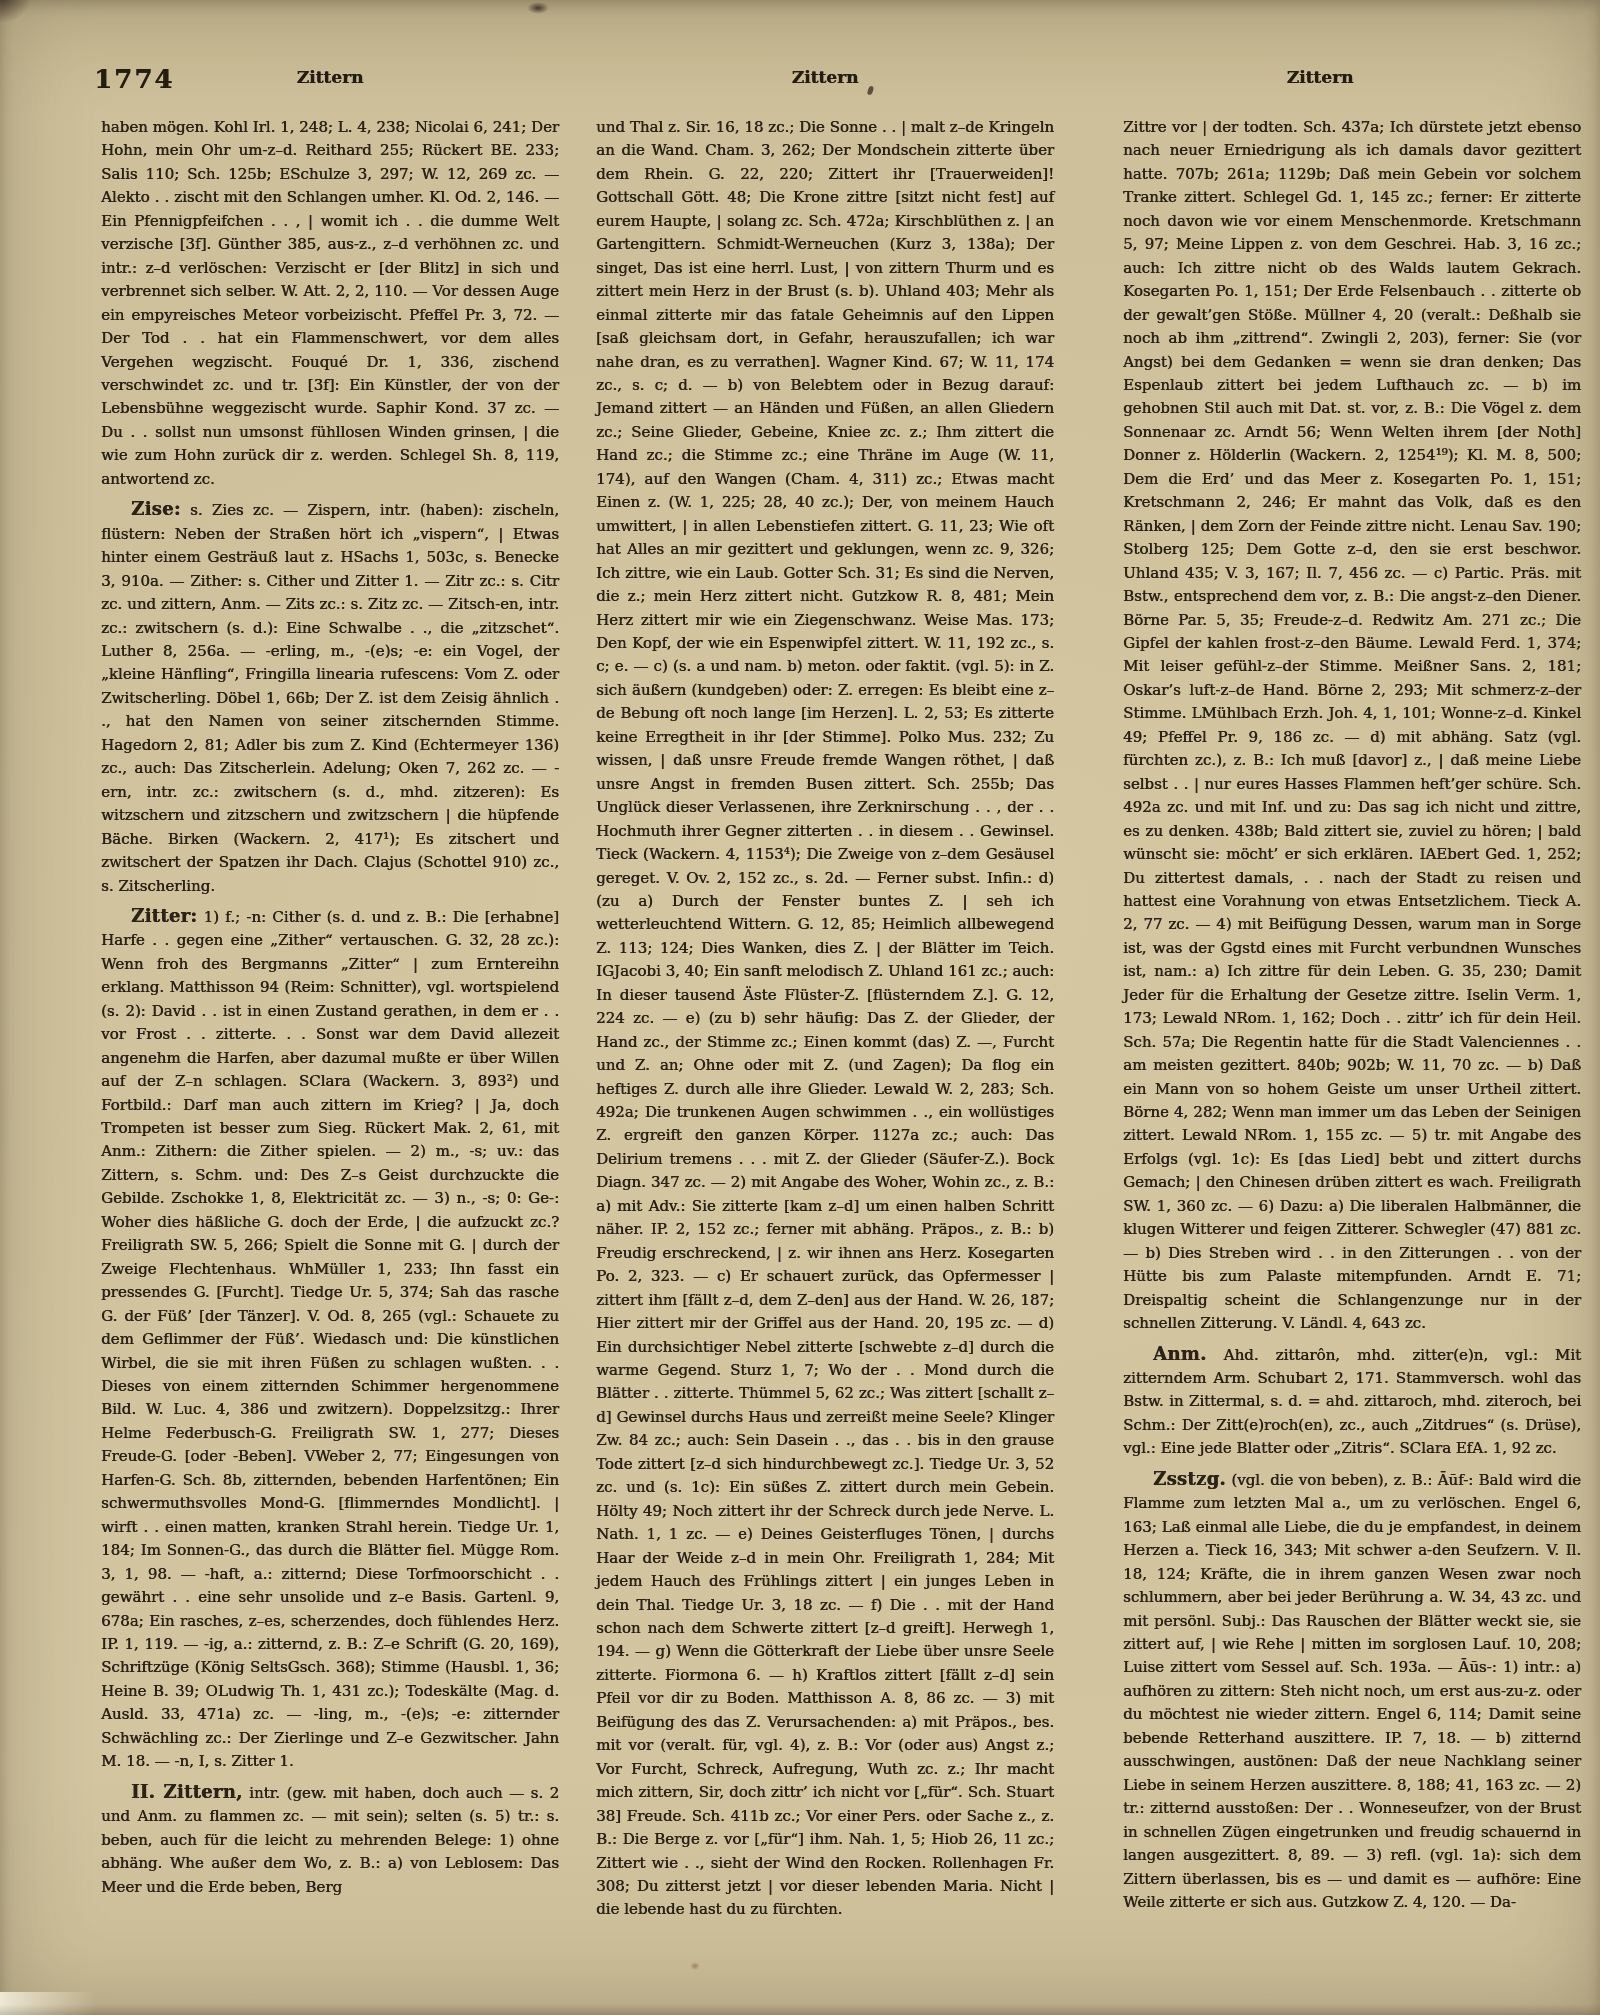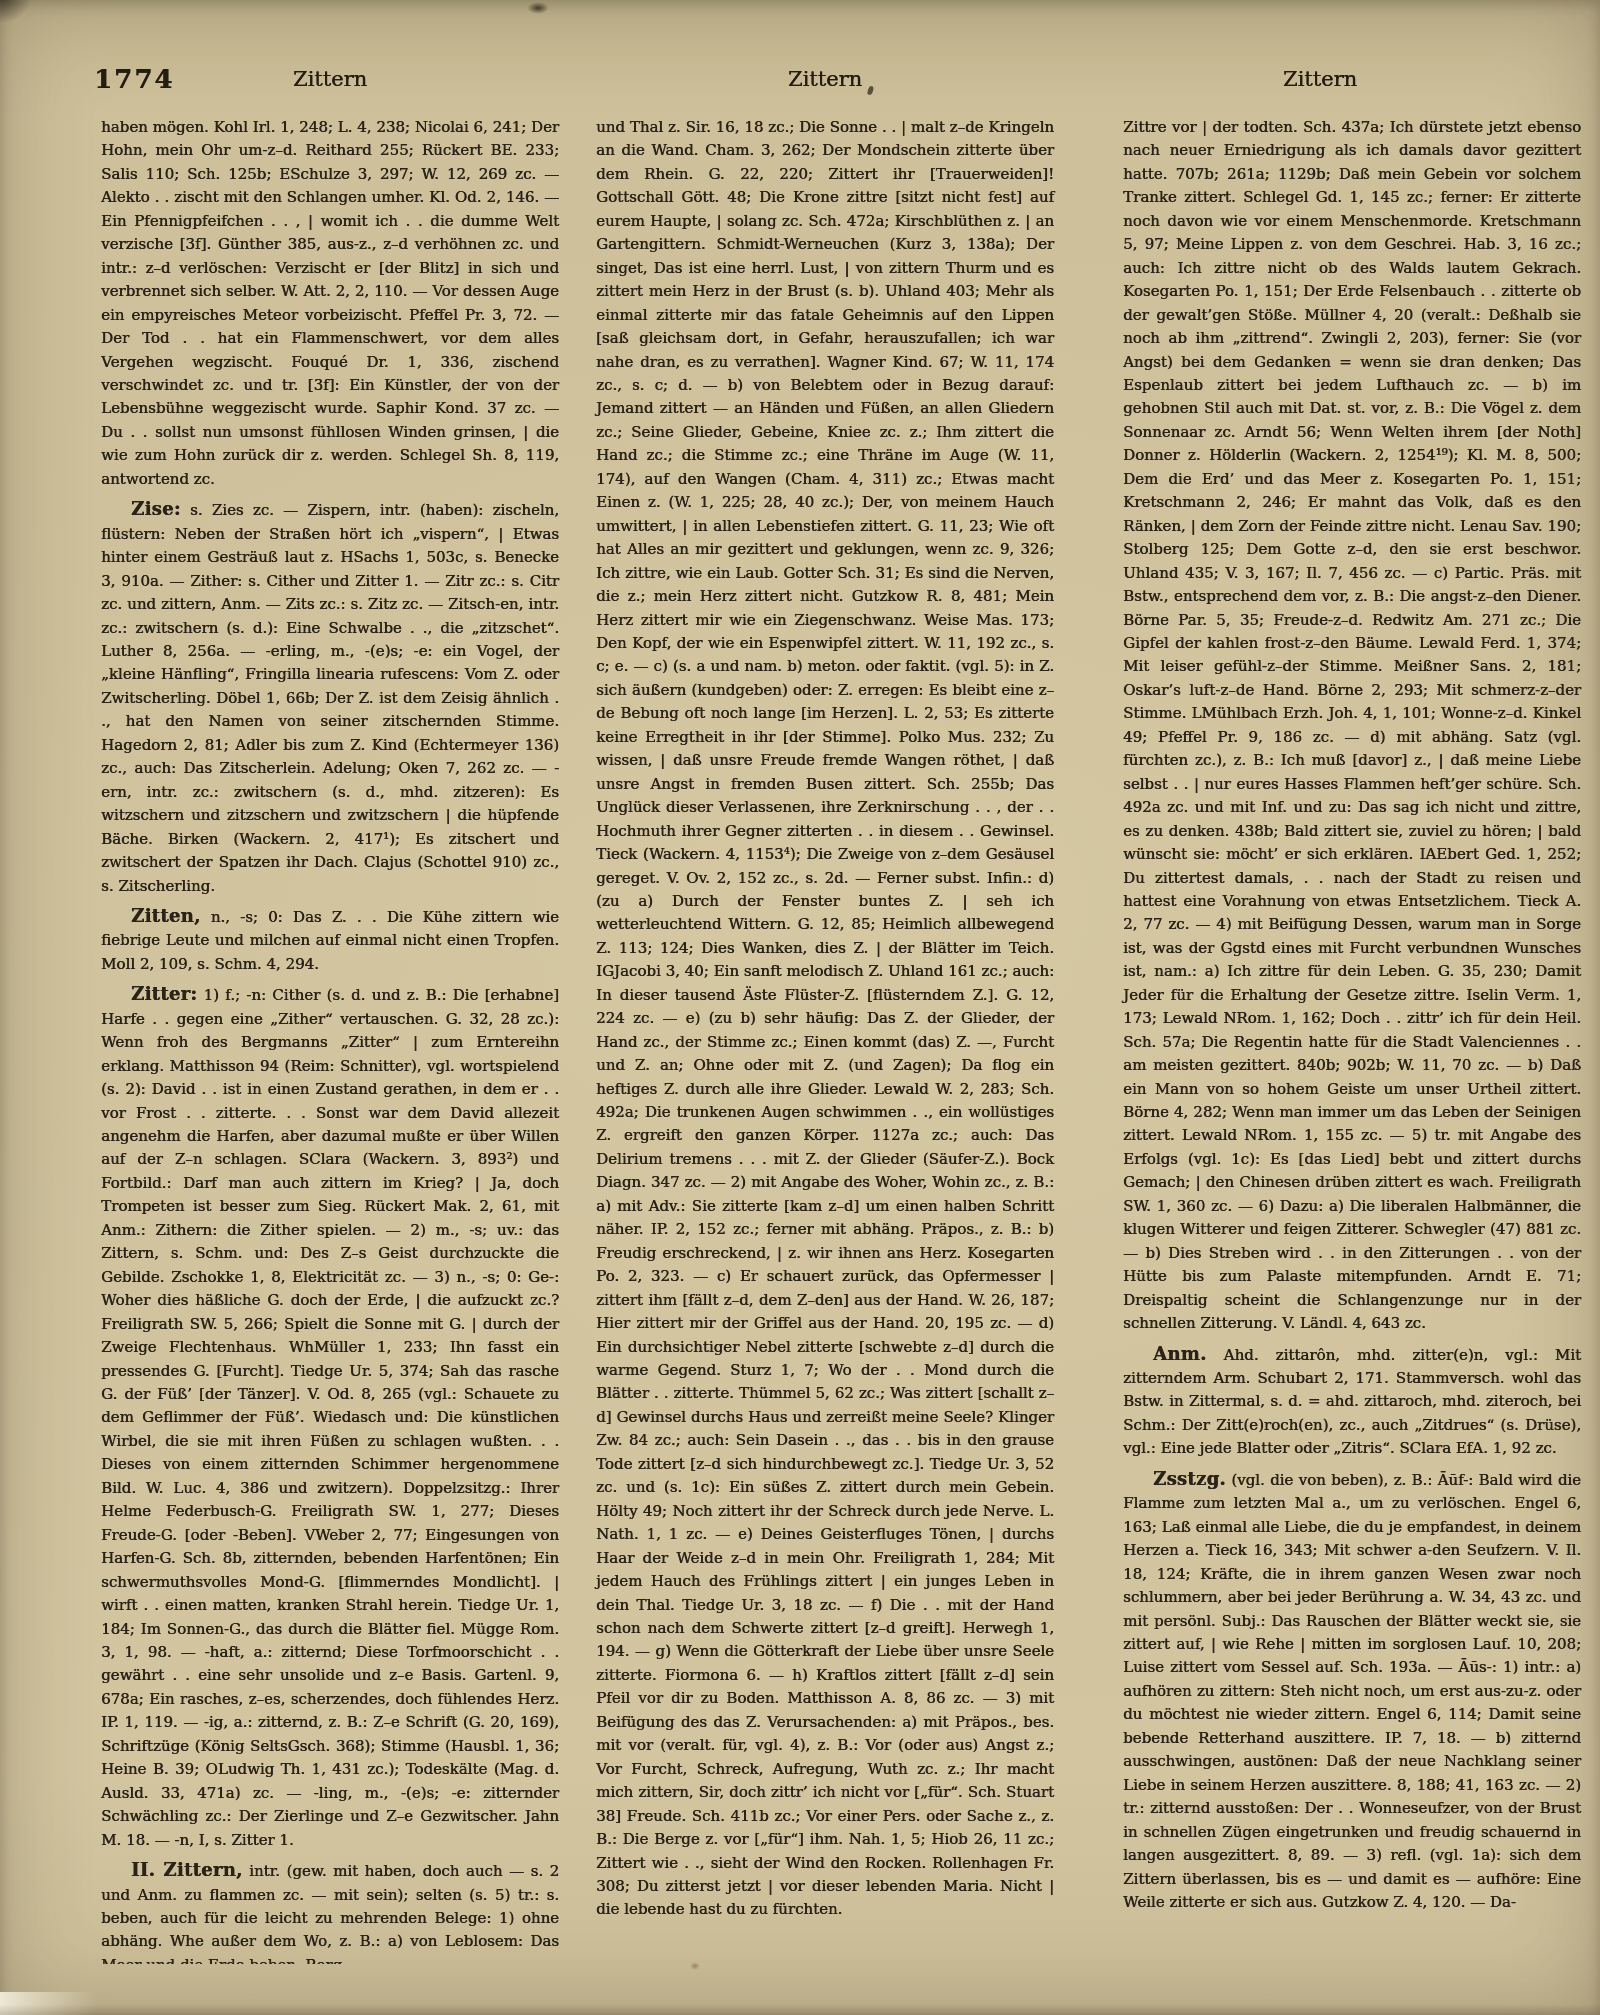--- a/index.html
+++ b/index.html
@@ -20,21 +20,21 @@
   
   .stain-top-left{position:absolute;left:-14px;top:-16px;width:46px;height:40px;background:radial-gradient(ellipse at 30% 30%,rgba(35,28,18,.75),rgba(35,28,18,0) 70%);}
   .stain-top-speck{position:absolute;left:527px;top:2px;width:22px;height:12px;background:radial-gradient(ellipse,rgba(40,32,20,.8),rgba(40,32,20,0) 70%);border-radius:50%;}
   .stain-head-comma{position:absolute;left:868px;top:86px;width:5px;height:9px;background:rgba(43,34,24,.7);border-radius:50% 50% 60% 40%;transform:rotate(18deg);}
   .sliver-bottom-left{position:absolute;left:0;top:1992px;width:96px;height:23px;background:linear-gradient(90deg,#efe9d6,rgba(239,233,214,0));}
   .edge-bottom{position:absolute;left:0;top:2004px;width:1600px;height:11px;background:linear-gradient(180deg,rgba(90,75,50,0),rgba(90,75,50,.25));}
   .stain-bottom-mid{position:absolute;left:690px;top:1962px;width:10px;height:8px;background:radial-gradient(ellipse,rgba(120,70,60,.5),rgba(120,70,60,0) 70%);border-radius:50%;}
 
   .header{position:absolute;top:64px;left:0;width:1304px;height:34px;color:#261d12;}
   .page-number{position:absolute;left:94px;top:0;font-size:26px;font-weight:bold;letter-spacing:2px;text-shadow:.5px 0 0 currentColor;}
-  .running-head{position:absolute;top:3px;width:470px;text-align:center;font-size:21px;font-weight:normal;text-shadow:.4px 0 0 currentColor;}
+  .running-head{position:absolute;top:3px;width:470px;text-align:center;font-size:17px;font-weight:bold;text-shadow:.4px 0 0 currentColor;}
   .rh-1{left:95px;}.rh-2{left:590px;}.rh-3{left:1085px;}
 
   .column{
     position:absolute;top:108px;width:470px;height:1856px;overflow:hidden;
     color:#2b2218;font-size:15px;line-height:23.45px;
     text-align:justify;text-justify:inter-word;
     text-shadow:.45px 0 0 currentColor; 
   }
   .col-1{left:95px;}.col-2{left:590px;}.col-3{left:1117px;}
   .column p{margin:6px;padding:0;}
@@ -56,21 +56,20 @@
   <div class="header">
     <span class="page-number">1774</span>
     <span class="running-head rh-1">Zittern</span>
     <span class="running-head rh-2">Zittern</span>
     <span class="running-head rh-3">Zittern</span>
   </div>
 
   <div class="column col-1">
     <p><span class="lead"></span><span>haben mögen. Kohl Irl. 1, 248; L. 4, 238; Nicolai 6, 241; Der Hohn, mein Ohr um-z–d. Reithard 255; Rückert BE. 233; Salis 110; Sch. 125b; ESchulze 3, 297; W. 12, 269 zc. — Alekto . . zischt mit den Schlangen umher. Kl. Od. 2, 146. — Ein Pfennigpfeifchen . . , | womit ich . . die dumme Welt verzische [3f]. Günther 385, aus-z., z–d verhöhnen zc. und intr.: z–d verlöschen: Verzischt er [der Blitz] in sich und verbrennet sich selber. W. Att. 2, 2, 110. — Vor dessen Auge ein empyreisches Meteor vorbeizischt. Pfeffel Pr. 3, 72. — Der Tod . . hat ein Flammenschwert, vor dem alles Vergehen wegzischt. Fouqué Dr. 1, 336, zischend verschwindet zc. und tr. [3f]: Ein Künstler, der von der Lebensbühne weggezischt wurde. Saphir Kond. 37 zc. — Du . . sollst nun umsonst fühllosen Winden grinsen, | die wie zum Hohn zurück dir z. werden. Schlegel Sh. 8, 119, antwortend zc.</span></p>
     <p class="indent"><span class="lead">Zise:</span><span> s. Zies zc. — Zispern, intr. (haben): zischeln, flüstern: Neben der Straßen hört ich „vispern“, | Etwas hinter einem Gesträuß laut z. HSachs 1, 503c, s. Benecke 3, 910a. — Zither: s. Cither und Zitter 1. — Zitr zc.: s. Citr zc. und zittern, Anm. — Zits zc.: s. Zitz zc. — Zitsch-en, intr. zc.: zwitschern (s. d.): Eine Schwalbe . ., die „zitzschet“. Luther 8, 256a. — -erling, m., -(e)s; -e: ein Vogel, der „kleine Hänfling“, Fringilla linearia rufescens: Vom Z. oder Zwitscherling. Döbel 1, 66b; Der Z. ist dem Zeisig ähnlich . ., hat den Namen von seiner zitschernden Stimme. Hagedorn 2, 81; Adler bis zum Z. Kind (Echtermeyer 136) zc., auch: Das Zitscherlein. Adelung; Oken 7, 262 zc. — -ern, intr. zc.: zwitschern (s. d., mhd. zitzeren): Es witzschern und zitzschern und zwitzschern | die hüpfende Bäche. Birken (Wackern. 2, 417¹); Es zitschert und zwitschert der Spatzen ihr Dach. Clajus (Schottel 910) zc., s. Zitscherling.</span></p>
-    <p class="indent"><span class="lead">Zitten,</span><span> n., -s; 0: Das Z. . . Die Kühe zittern wie fiebrige Leute und milchen auf einmal nicht einen Tropfen. Moll 2, 109, s. Schm. 4, 294.</span></p>
     <p class="indent"><span class="lead">Zitter:</span><span> 1) f.; -n: Cither (s. d. und z. B.: Die [erhabne] Harfe . . gegen eine „Zither“ vertauschen. G. 32, 28 zc.): Wenn froh des Bergmanns „Zitter“ | zum Erntereihn erklang. Matthisson 94 (Reim: Schnitter), vgl. wortspielend (s. 2): David . . ist in einen Zustand gerathen, in dem er . . vor Frost . . zitterte. . . Sonst war dem David allezeit angenehm die Harfen, aber dazumal mußte er über Willen auf der Z–n schlagen. SClara (Wackern. 3, 893²) und Fortbild.: Darf man auch zittern im Krieg? | Ja, doch Trompeten ist besser zum Sieg. Rückert Mak. 2, 61, mit Anm.: Zithern: die Zither spielen. — 2) m., -s; uv.: das Zittern, s. Schm. und: Des Z–s Geist durchzuckte die Gebilde. Zschokke 1, 8, Elektricität zc. — 3) n., -s; 0: Ge-: Woher dies häßliche G. doch der Erde, | die aufzuckt zc.? Freiligrath SW. 5, 266; Spielt die Sonne mit G. | durch der Zweige Flechtenhaus. WhMüller 1, 233; Ihn fasst ein pressendes G. [Furcht]. Tiedge Ur. 5, 374; Sah das rasche G. der Füß’ [der Tänzer]. V. Od. 8, 265 (vgl.: Schauete zu dem Geflimmer der Füß’. Wiedasch und: Die künstlichen Wirbel, die sie mit ihren Füßen zu schlagen wußten. . . Dieses von einem zitternden Schimmer hergenommene Bild. W. Luc. 4, 386 und zwitzern). Doppelzsitzg.: Ihrer Helme Federbusch-G. Freiligrath SW. 1, 277; Dieses Freude-G. [oder -Beben]. VWeber 2, 77; Eingesungen von Harfen-G. Sch. 8b, zitternden, bebenden Harfentönen; Ein schwermuthsvolles Mond-G. [flimmerndes Mondlicht]. | wirft . . einen matten, kranken Strahl herein. Tiedge Ur. 1, 184; Im Sonnen-G., das durch die Blätter fiel. Mügge Rom. 3, 1, 98. — -haft, a.: zitternd; Diese Torfmoorschicht . . gewährt . . eine sehr unsolide und z–e Basis. Gartenl. 9, 678a; Ein rasches, z–es, scherzendes, doch fühlendes Herz. IP. 1, 119. — -ig, a.: zitternd, z. B.: Z–e Schrift (G. 20, 169), Schriftzüge (König SeltsGsch. 368); Stimme (Hausbl. 1, 36; Heine B. 39; OLudwig Th. 1, 431 zc.); Todeskälte (Mag. d. Ausld. 33, 471a) zc. — -ling, m., -(e)s; -e: zitternder Schwächling zc.: Der Zierlinge und Z–e Gezwitscher. Jahn M. 18. — -n, I, s. Zitter 1.</span></p>
     <p class="indent"><span class="lead">II. Zittern,</span><span> intr. (gew. mit haben, doch auch — s. 2 und Anm. zu flammen zc. — mit sein); selten (s. 5) tr.: s. beben, auch für die leicht zu mehrenden Belege: 1) ohne abhäng. Whe außer dem Wo, z. B.: a) von Leblosem: Das Meer und die Erde beben, Berg</span></p>
   </div>
 
   <div class="column col-2">
     <p><span class="lead"></span><span>und Thal z. Sir. 16, 18 zc.; Die Sonne . . | malt z–de Kringeln an die Wand. Cham. 3, 262; Der Mondschein zitterte über dem Rhein. G. 22, 220; Zittert ihr [Trauerweiden]! Gottschall Gött. 48; Die Krone zittre [sitzt nicht fest] auf eurem Haupte, | solang zc. Sch. 472a; Kirschblüthen z. | an Gartengittern. Schmidt-Werneuchen (Kurz 3, 138a); Der singet, Das ist eine herrl. Lust, | von zittern Thurm und es zittert mein Herz in der Brust (s. b). Uhland 403; Mehr als einmal zitterte mir das fatale Geheimnis auf den Lippen [saß gleichsam dort, in Gefahr, herauszufallen; ich war nahe dran, es zu verrathen]. Wagner Kind. 67; W. 11, 174 zc., s. c; d. — b) von Belebtem oder in Bezug darauf: Jemand zittert — an Händen und Füßen, an allen Gliedern zc.; Seine Glieder, Gebeine, Kniee zc. z.; Ihm zittert die Hand zc.; die Stimme zc.; eine Thräne im Auge (W. 11, 174), auf den Wangen (Cham. 4, 311) zc.; Etwas macht Einen z. (W. 1, 225; 28, 40 zc.); Der, von meinem Hauch umwittert, | in allen Lebenstiefen zittert. G. 11, 23; Wie oft hat Alles an mir gezittert und geklungen, wenn zc. 9, 326; Ich zittre, wie ein Laub. Gotter Sch. 31; Es sind die Nerven, die z.; mein Herz zittert nicht. Gutzkow R. 8, 481; Mein Herz zittert mir wie ein Ziegenschwanz. Weise Mas. 173; Den Kopf, der wie ein Espenwipfel zittert. W. 11, 192 zc., s. c; e. — c) (s. a und nam. b) meton. oder faktit. (vgl. 5): in Z. sich äußern (kundgeben) oder: Z. erregen: Es bleibt eine z–de Bebung oft noch lange [im Herzen]. L. 2, 53; Es zitterte keine Erregtheit in ihr [der Stimme]. Polko Mus. 232; Zu wissen, | daß unsre Freude fremde Wangen röthet, | daß unsre Angst in fremden Busen zittert. Sch. 255b; Das Unglück dieser Verlassenen, ihre Zerknirschung . . , der . . Hochmuth ihrer Gegner zitterten . . in diesem . . Gewinsel. Tieck (Wackern. 4, 1153⁴); Die Zweige von z–dem Gesäusel gereget. V. Ov. 2, 152 zc., s. 2d. — Ferner subst. Infin.: d) (zu a) Durch der Fenster buntes Z. | seh ich wetterleuchtend Wittern. G. 12, 85; Heimlich allbewegend Z. 113; 124; Dies Wanken, dies Z. | der Blätter im Teich. IGJacobi 3, 40; Ein sanft melodisch Z. Uhland 161 zc.; auch: In dieser tausend Äste Flüster-Z. [flüsterndem Z.]. G. 12, 224 zc. — e) (zu b) sehr häufig: Das Z. der Glieder, der Hand zc., der Stimme zc.; Einen kommt (das) Z. —, Furcht und Z. an; Ohne oder mit Z. (und Zagen); Da flog ein heftiges Z. durch alle ihre Glieder. Lewald W. 2, 283; Sch. 492a; Die trunkenen Augen schwimmen . ., ein wollüstiges Z. ergreift den ganzen Körper. 1127a zc.; auch: Das Delirium tremens . . . mit Z. der Glieder (Säufer-Z.). Bock Diagn. 347 zc. — 2) mit Angabe des Woher, Wohin zc., z. B.: a) mit Adv.: Sie zitterte [kam z–d] um einen halben Schritt näher. IP. 2, 152 zc.; ferner mit abhäng. Präpos., z. B.: b) Freudig erschreckend, | z. wir ihnen ans Herz. Kosegarten Po. 2, 323. — c) Er schauert zurück, das Opfermesser | zittert ihm [fällt z–d, dem Z–den] aus der Hand. W. 26, 187; Hier zittert mir der Griffel aus der Hand. 20, 195 zc. — d) Ein durchsichtiger Nebel zitterte [schwebte z–d] durch die warme Gegend. Sturz 1, 7; Wo der . . Mond durch die Blätter . . zitterte. Thümmel 5, 62 zc.; Was zittert [schallt z–d] Gewinsel durchs Haus und zerreißt meine Seele? Klinger Zw. 84 zc.; auch: Sein Dasein . ., das . . bis in den grause Tode zittert [z–d sich hindurchbewegt zc.]. Tiedge Ur. 3, 52 zc. und (s. 1c): Ein süßes Z. zittert durch mein Gebein. Hölty 49; Noch zittert ihr der Schreck durch jede Nerve. L. Nath. 1, 1 zc. — e) Deines Geisterfluges Tönen, | durchs Haar der Weide z–d in mein Ohr. Freiligrath 1, 284; Mit jedem Hauch des Frühlings zittert | ein junges Leben in dein Thal. Tiedge Ur. 3, 18 zc. — f) Die . . mit der Hand schon nach dem Schwerte zittert [z–d greift]. Herwegh 1, 194. — g) Wenn die Götterkraft der Liebe über unsre Seele zitterte. Fiormona 6. — h) Kraftlos zittert [fällt z–d] sein Pfeil vor dir zu Boden. Matthisson A. 8, 86 zc. — 3) mit Beifügung des das Z. Verursachenden: a) mit Präpos., bes. mit vor (veralt. für, vgl. 4), z. B.: Vor (oder aus) Angst z.; Vor Furcht, Schreck, Aufregung, Wuth zc. z.; Ihr macht mich zittern, Sir, doch zittr’ ich nicht vor [„für“. Sch. Stuart 38] Freude. Sch. 411b zc.; Vor einer Pers. oder Sache z., z. B.: Die Berge z. vor [„für“] ihm. Nah. 1, 5; Hiob 26, 11 zc.; Zittert wie . ., sieht der Wind den Rocken. Rollenhagen Fr. 308; Du zitterst jetzt | vor dieser lebenden Maria. Nicht | die lebende hast du zu fürchten.</span></p>
   </div>
 
   <div class="column col-3">
     <p><span class="lead"></span><span>Zittre vor | der todten. Sch. 437a; Ich dürstete jetzt ebenso nach neuer Erniedrigung als ich damals davor gezittert hatte. 707b; 261a; 1129b; Daß mein Gebein vor solchem Tranke zittert. Schlegel Gd. 1, 145 zc.; ferner: Er zitterte noch davon wie vor einem Menschenmorde. Kretschmann 5, 97; Meine Lippen z. von dem Geschrei. Hab. 3, 16 zc.; auch: Ich zittre nicht ob des Walds lautem Gekrach. Kosegarten Po. 1, 151; Der Erde Felsenbauch . . zitterte ob der gewalt’gen Stöße. Müllner 4, 20 (veralt.: Deßhalb sie noch ab ihm „zittrend“. Zwingli 2, 203), ferner: Sie (vor Angst) bei dem Gedanken = wenn sie dran denken; Das Espenlaub zittert bei jedem Lufthauch zc. — b) im gehobnen Stil auch mit Dat. st. vor, z. B.: Die Vögel z. dem Sonnenaar zc. Arndt 56; Wenn Welten ihrem [der Noth] Donner z. Hölderlin (Wackern. 2, 1254¹⁹); Kl. M. 8, 500; Dem die Erd’ und das Meer z. Kosegarten Po. 1, 151; Kretschmann 2, 246; Er mahnt das Volk, daß es den Ränken, | dem Zorn der Feinde zittre nicht. Lenau Sav. 190; Stolberg 125; Dem Gotte z–d, den sie erst beschwor. Uhland 435; V. 3, 167; Il. 7, 456 zc. — c) Partic. Präs. mit Bstw., entsprechend dem vor, z. B.: Die angst-z–den Diener. Börne Par. 5, 35; Freude-z–d. Redwitz Am. 271 zc.; Die Gipfel der kahlen frost-z–den Bäume. Lewald Ferd. 1, 374; Mit leiser gefühl-z–der Stimme. Meißner Sans. 2, 181; Oskar’s luft-z–de Hand. Börne 2, 293; Mit schmerz-z–der Stimme. LMühlbach Erzh. Joh. 4, 1, 101; Wonne-z–d. Kinkel 49; Pfeffel Pr. 9, 186 zc. — d) mit abhäng. Satz (vgl. fürchten zc.), z. B.: Ich muß [davor] z., | daß meine Liebe selbst . . | nur eures Hasses Flammen heft’ger schüre. Sch. 492a zc. und mit Inf. und zu: Das sag ich nicht und zittre, es zu denken. 438b; Bald zittert sie, zuviel zu hören; | bald wünscht sie: möcht’ er sich erklären. IAEbert Ged. 1, 252; Du zittertest damals, . . nach der Stadt zu reisen und hattest eine Vorahnung von etwas Entsetzlichem. Tieck A. 2, 77 zc. — 4) mit Beifügung Dessen, warum man in Sorge ist, was der Ggstd eines mit Furcht verbundnen Wunsches ist, nam.: a) Ich zittre für dein Leben. G. 35, 230; Damit Jeder für die Erhaltung der Gesetze zittre. Iselin Verm. 1, 173; Lewald NRom. 1, 162; Doch . . zittr’ ich für dein Heil. Sch. 57a; Die Regentin hatte für die Stadt Valenciennes . . am meisten gezittert. 840b; 902b; W. 11, 70 zc. — b) Daß ein Mann von so hohem Geiste um unser Urtheil zittert. Börne 4, 282; Wenn man immer um das Leben der Seinigen zittert. Lewald NRom. 1, 155 zc. — 5) tr. mit Angabe des Erfolgs (vgl. 1c): Es [das Lied] bebt und zittert durchs Gemach; | den Chinesen drüben zittert es wach. Freiligrath SW. 1, 360 zc. — 6) Dazu: a) Die liberalen Halbmänner, die klugen Witterer und feigen Zitterer. Schwegler (47) 881 zc. — b) Dies Streben wird . . in den Zitterungen . . von der Hütte bis zum Palaste mitempfunden. Arndt E. 71; Dreispaltig scheint die Schlangenzunge nur in der schnellen Zitterung. V. Ländl. 4, 643 zc.</span></p>

